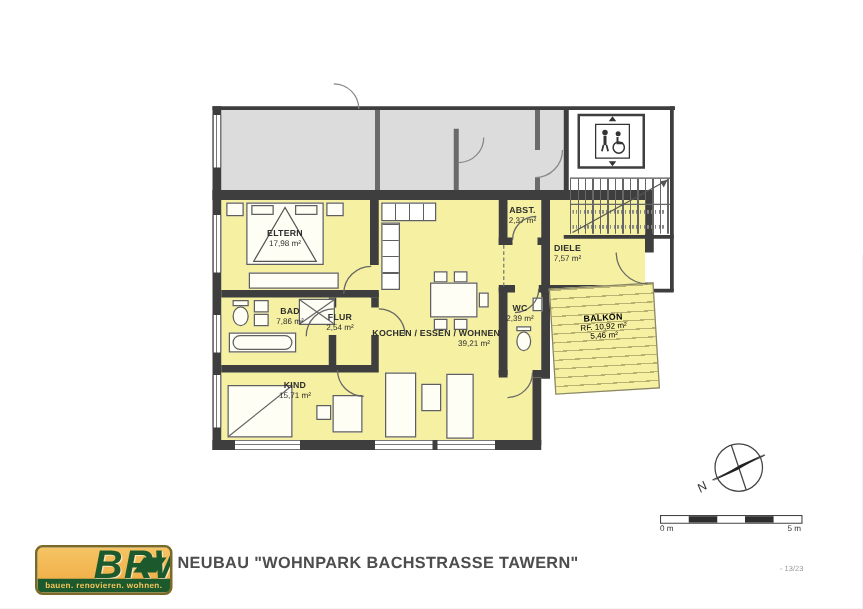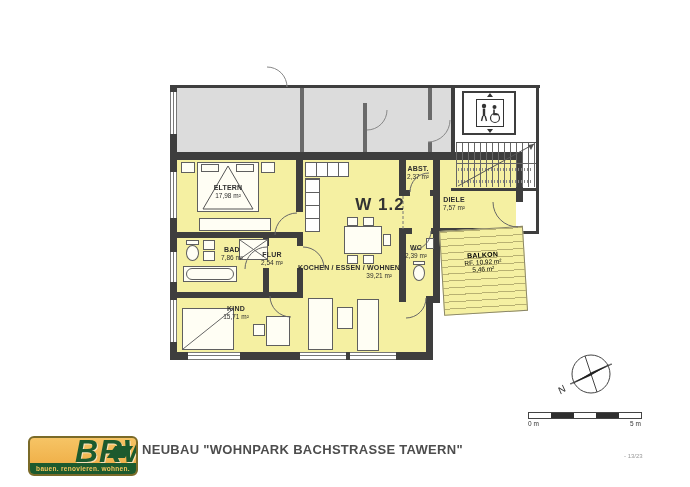--- a/index.html
+++ b/index.html
@@ -177,21 +177,20 @@
     <path d="M 458 186 L 534 144" stroke="#555" fill="none"></path>
     <path d="M 534 144 L 528 145 L 531 150 Z" fill="#555"></path>
     <g>
       <circle cx="591" cy="374" r="19" stroke="#444" fill="none" stroke-width="1"></circle>
       <path d="M 570 384 L 612 364 M 585 356 L 597 392" stroke="#444" fill="none" stroke-width="1"></path>
       <path d="M 570 385 L 592 372 L 612 363 L 590 376 Z" fill="#222"></path>
       <text x="558" y="394" font-size="10" font-style="italic" fill="#333" transform="rotate(-35 560 390)">N</text>
     </g>
   </svg>
 
-  <div class="unitlabel" style="left:338px;top:195px;width:84px;">W 1.2</div>
 
   <div class="rl" style="left:203px;top:183px;width:50px;">
     <div class="rn">ELTERN</div>
     <div class="ra">17,98 m²</div>
   </div>
   <div class="rl" style="left:206px;top:245px;width:52px;">
     <div class="rn">BAD</div>
     <div class="ra">7,86 m²</div>
   </div>
   <div class="rl" style="left:252px;top:250px;width:40px;">

